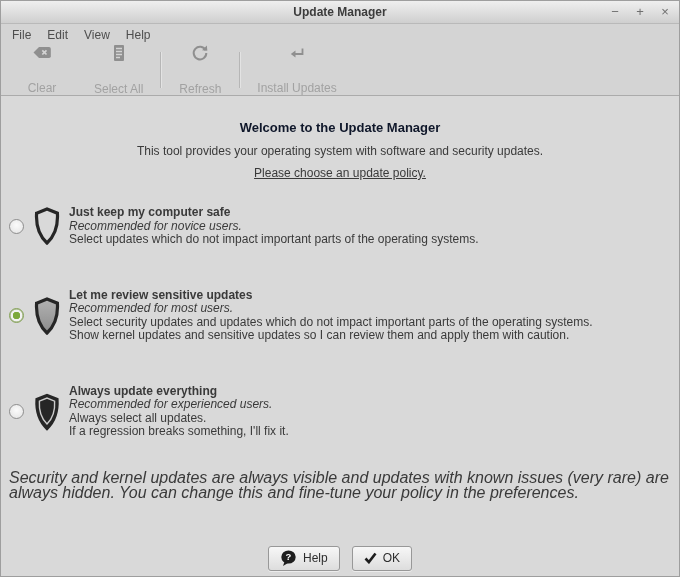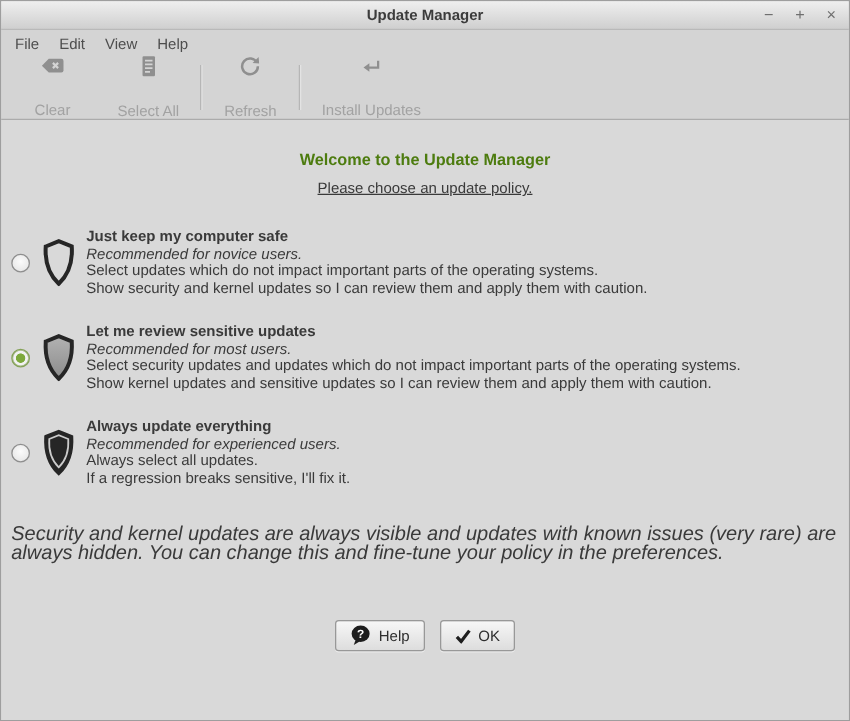--- a/index.html
+++ b/index.html
@@ -58,24 +58,24 @@
     width:1px;background:#b6b6b6;margin:7px 2px;
     box-shadow:1px 0 0 #e3e3e3;
   }
   
   .content{
     flex:1;background:#d9d9d9;
     padding:0 8px;box-sizing:border-box;
     display:flex;flex-direction:column;
   }
   .welcome{text-align:center;margin-top:24px;}
-  .welcome-title{font-size:13px;font-weight:bold;color:#4d7c0f;margin:0;}
+  .welcome-title{font-size:13px;font-weight:bold;color:#0f172a;margin:0;}
   .welcome-sub{font-size:12px;color:#3a3a3a;margin:9px 0 0;}
   .welcome-prompt{font-size:12px;color:#3a3a3a;margin:8px 0 0;text-decoration:underline;}
-  .options{margin-top:26px;display:flex;flex-direction:column;gap:22px;}
+  .options{margin-top:26px;display:flex;flex-direction:column;gap:42px;}
   .option-row{display:flex;align-items:center;}
   .radio{
     width:13px;height:13px;border-radius:50%;flex:0 0 13px;
     border:1px solid #8e8e8e;
     background:radial-gradient(circle at 50% 40%,#fbfbfb,#e2e2e2);
     margin-right:9px;
   }
   .radio.selected{
     border-color:#85a258;
     background:radial-gradient(circle,var(--radio-green) 0 3.5px,#f2f2f2 4px 5.5px,#b9c6a4 6px);
@@ -180,36 +180,36 @@
         </svg>
       </span>
       <span class="tlabel">Install Updates</span>
     </div>
   </div>
 
   <div class="content">
 
     <div class="welcome">
       <p class="welcome-title">Welcome to the Update Manager</p>
+      <p class="welcome-sub">This tool provides your operating system with software and security updates.</p>
       <p class="welcome-prompt">Please choose an update policy.</p>
     </div>
 
     <div class="options">
 
       <div class="option-row">
         <span class="radio"></span>
         <svg class="shield shield-outline" viewBox="0 0 28 38">
           <path class="outer" d="M3.6 6.2 L14 2 L24.4 6.2 C25.2 18.5 21.3 29.2 14 36 C6.7 29.2 2.8 18.5 3.6 6.2 Z"></path>
           <path class="inner" d="M6.4 8.2 L14 5.1 L21.6 8.2 C22.2 17.5 19.3 25.7 14 30.9 C8.7 25.7 5.8 17.5 6.4 8.2 Z"></path>
         </svg>
         <div class="option-text">
           <div class="opt-title">Just keep my computer safe</div>
           <div class="opt-reco">Recommended for novice users.</div>
           <div>Select updates which do not impact important parts of the operating systems.</div>
-          <div>Show security and kernel updates so I can review them and apply them with caution.</div>
         </div>
       </div>
 
       <div class="option-row">
         <span class="radio selected"></span>
         <svg class="shield shield-gray" viewBox="0 0 28 38">
           <path class="outer" d="M3.6 6.2 L14 2 L24.4 6.2 C25.2 18.5 21.3 29.2 14 36 C6.7 29.2 2.8 18.5 3.6 6.2 Z"></path>
           <path class="inner" d="M6.4 8.2 L14 5.1 L21.6 8.2 C22.2 17.5 19.3 25.7 14 30.9 C8.7 25.7 5.8 17.5 6.4 8.2 Z"></path>
         </svg>
         <div class="option-text">
@@ -223,21 +223,21 @@
       <div class="option-row">
         <span class="radio"></span>
         <svg class="shield shield-black" viewBox="0 0 28 38">
           <path class="outer" d="M3.6 6.2 L14 2 L24.4 6.2 C25.2 18.5 21.3 29.2 14 36 C6.7 29.2 2.8 18.5 3.6 6.2 Z"></path>
           <path class="inner" d="M6.4 8.2 L14 5.1 L21.6 8.2 C22.2 17.5 19.3 25.7 14 30.9 C8.7 25.7 5.8 17.5 6.4 8.2 Z"></path>
         </svg>
         <div class="option-text">
           <div class="opt-title">Always update everything</div>
           <div class="opt-reco">Recommended for experienced users.</div>
           <div>Always select all updates.</div>
-          <div>If a regression breaks sensitive, I'll fix it.</div>
+          <div>If a regression breaks something, I'll fix it.</div>
         </div>
       </div>
 
     </div>
 
     <p class="footnote">Security and kernel updates are always visible and updates with known issues (very rare) are always hidden. You can change this and fine-tune your policy in the preferences.</p>
 
     <div class="actions">
       <div class="action-btn">
         <span style="display:flex;">

